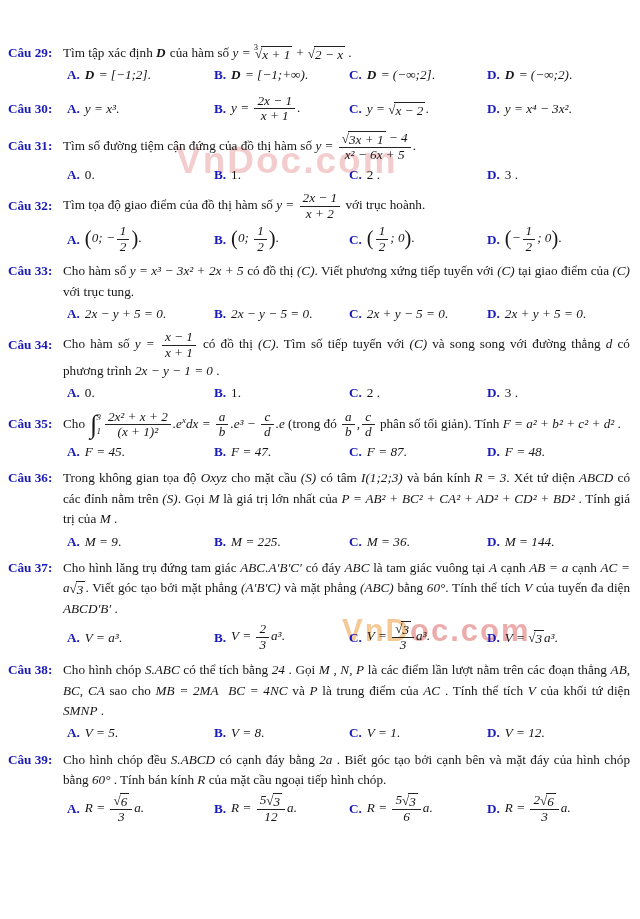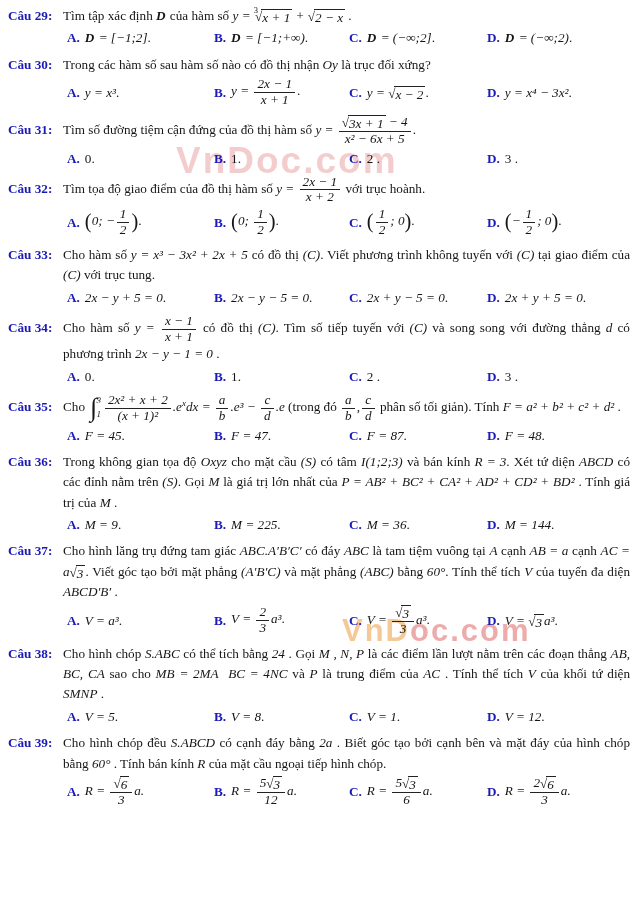--- a/index.html
+++ b/index.html
@@ -10,21 +10,21 @@
     --wm-red:#e58a8a;
   }
   html,body{margin:0;padding:0;}
   body{
     width:640px;height:919px;overflow:hidden;background:#ffffff;
     font-family:"Liberation Serif","DejaVu Serif",serif;
     font-size:13.2px;color:var(--ink);position:relative;
   }
   .page{position:relative;width:640px;height:919px;box-sizing:border-box;
     padding:6px 10px 0 8px;overflow:hidden;}
-  .content{position:relative;z-index:1;}
+  .content{position:relative;z-index:1;margin-top:37px;}
   
   .wm{position:absolute;z-index:0;font-family:Liberation Sans, sans-serif;
     font-weight:700;letter-spacing:2px;white-space:nowrap;pointer-events:none;}
   .wm1{left:176px;top:140px;font-size:37px;color:var(--wm-pink);opacity:.55;}
   .wm2{left:342px;top:613px;font-size:31px;opacity:.7;}
   .wm2 .wmA{color:var(--wm-orange);}
   .wm2 .wmB{color:var(--wm-red);}
   
   .q{display:flex;align-items:baseline;margin-bottom:7px;}
   .qlabel{flex:0 0 55px;font-weight:700;color:var(--accent);white-space:nowrap;}
@@ -92,21 +92,20 @@
             <span class="opt">
     <span class="letter">D.</span>
     <span class="ocontent"><span class="m"><span class="scrD">D</span> = (−∞;2)</span><span class="t">.</span></span>
   </span>
           </div>
     </div>
   </div>
       <div class="q">
     <span class="qlabel">Câu 30:</span>
     <div class="qmain">
-      <div class="qbody"><span class="t">Trong các hàm số sau hàm số nào có đồ thị nhận </span><span class="m">Oy</span><span class="t"> là trục đối xứng?</span></div>
       <div class="opts">
             <span class="opt">
     <span class="letter">A.</span>
     <span class="ocontent"><span class="m">y = x³</span><span class="t">.</span></span>
   </span>
             <span class="opt">
     <span class="letter">B.</span>
     <span class="ocontent"><span class="m">y = </span><span class="frac">
                   <span class="fn"><span class="m">2x − 1</span></span>
                   <span class="fd"><span class="m">x + 1</span></span>
@@ -191,21 +190,21 @@
                   <span class="fn"><span class="m">1</span></span>
                   <span class="fd"><span class="m">2</span></span>
                 </span><span class="m">; 0</span><span class="bigp">)</span><span class="t">.</span></span>
   </span>
           </div>
     </div>
   </div>
       <div class="q">
     <span class="qlabel">Câu 33:</span>
     <div class="qmain">
-      <div class="qbody"><span class="t">Cho hàm số </span><span class="m">y = x³ − 3x² + 2x + 5</span><span class="t"> có đồ thị </span><span class="m">(C)</span><span class="t">. Viết phương trình không tuyến với </span><span class="m">(C)</span><span class="t"> tại giao điểm của </span><span class="m">(C)</span><span class="t"> với trục tung.</span></div>
+      <div class="qbody"><span class="t">Cho hàm số </span><span class="m">y = x³ − 3x² + 2x + 5</span><span class="t"> có đồ thị </span><span class="m">(C)</span><span class="t">. Viết phương xứng tiếp tuyến với </span><span class="m">(C)</span><span class="t"> tại giao điểm của </span><span class="m">(C)</span><span class="t"> với trục tung.</span></div>
       <div class="opts">
             <span class="opt">
     <span class="letter">A.</span>
     <span class="ocontent"><span class="m">2x − y + 5 = 0</span><span class="t">.</span></span>
   </span>
             <span class="opt">
     <span class="letter">B.</span>
     <span class="ocontent"><span class="m">2x − y − 5 = 0</span><span class="t">.</span></span>
   </span>
             <span class="opt">
@@ -311,21 +310,21 @@
             <span class="opt">
     <span class="letter">D.</span>
     <span class="ocontent"><span class="m">M = 144</span><span class="t">.</span></span>
   </span>
           </div>
     </div>
   </div>
       <div class="q">
     <span class="qlabel">Câu 37:</span>
     <div class="qmain">
-      <div class="qbody"><span class="t">Cho hình lăng trụ đứng tam giác </span><span class="m">ABC.A′B′C′</span><span class="t"> có đáy </span><span class="m">ABC</span><span class="t"> là tam tiệm vuông tại </span><span class="m">A</span><span class="t"> cạnh </span><span class="m">AB = a</span><span class="t"> cạnh </span><span class="m">AC = a</span><span class="sqrt">
+      <div class="qbody"><span class="t">Cho hình lăng trụ đứng tam giác </span><span class="m">ABC.A′B′C′</span><span class="t"> có đáy </span><span class="m">ABC</span><span class="t"> là tam giác vuông tại </span><span class="m">A</span><span class="t"> cạnh </span><span class="m">AB = a</span><span class="t"> cạnh </span><span class="m">AC = a</span><span class="sqrt">
               <span class="rad">√</span>
               <span class="vin"><span class="m">3</span></span>
             </span><span class="t">. Viết góc tạo bởi mặt phẳng </span><span class="m">(A′B′C)</span><span class="t"> và mặt phẳng </span><span class="m">(ABC)</span><span class="t"> bằng </span><span class="m">60°</span><span class="t">. Tính thể tích </span><span class="m">V</span><span class="t"> của tuyến đa diện </span><span class="m">ABCD′B′</span><span class="t"> .</span></div>
       <div class="opts">
             <span class="opt">
     <span class="letter">A.</span>
     <span class="ocontent"><span class="m">V = a³</span><span class="t">.</span></span>
   </span>
             <span class="opt">
     <span class="letter">B.</span>

